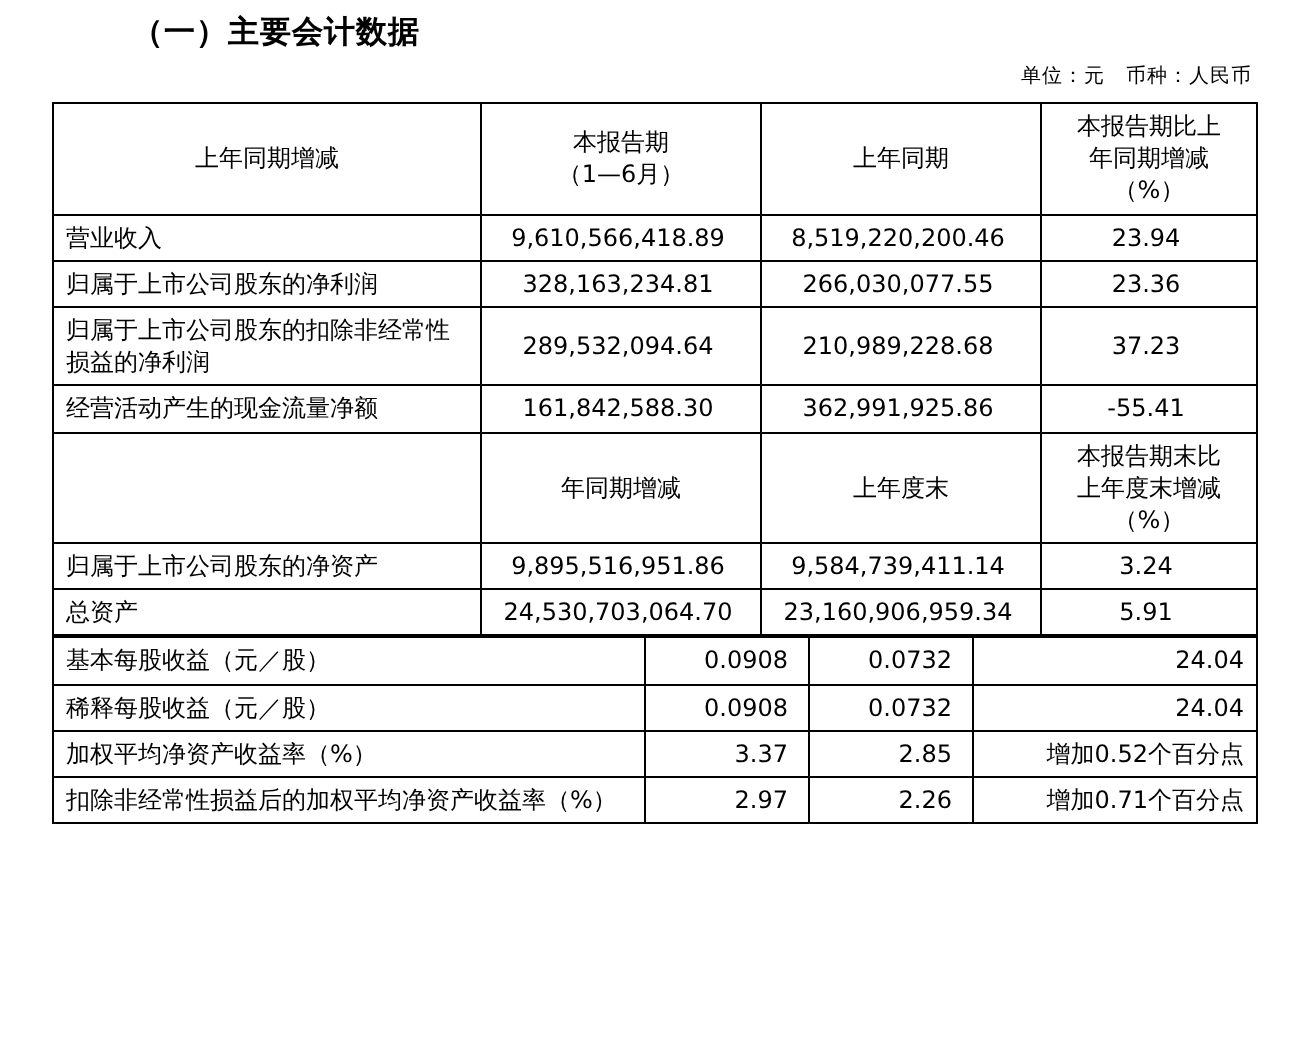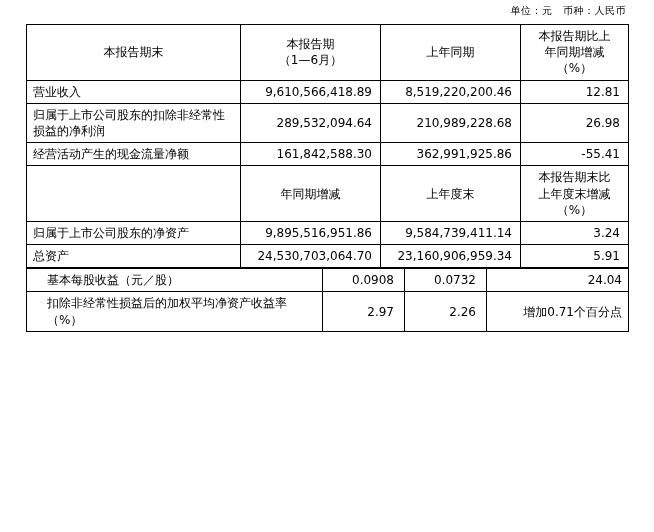--- a/index.html
+++ b/index.html
@@ -46,72 +46,79 @@
     font-size: 12px;
     vertical-align: middle;
     line-height: 1.35;
   }
   .hdr { text-align: center; }
   .hdr .l2 { display: block; }
   .t1 .col-label { width: 214px; }
   .t1 .col-a { width: 140px; }
   .t1 .col-b { width: 140px; }
   .t1 .col-c { width: 108px; }
-  .t1 td.num { text-align: right; padding-right: 8px; }
+  .t1 td.num { text-align: center; padding-right: 8px; }
   .t1 td.lbl { text-align: left; padding-left: 6px; }
   .t2 .col-label { width: 296px; }
   .t2 .col-a { width: 82px; }
   .t2 .col-b { width: 82px; }
   .t2 .col-c { width: 142px; }
   .t2 td.num { text-align: right; padding-right: 10px; }
-  .t2 td.lbl { text-align: left; padding-left: 20px; }
+  .t2 td.lbl { text-align: left; padding-left: 6px; }
   .t2 td.note { text-align: right; padding-right: 6px; }
   .tall { height: 40px; }
   .row-h { height: 21px; }
 </style>
 </head>
 <body>
 
 <div class="page">
 
+  <div class="section-title">（一）主要会计数据</div>
 
   <div class="unit-line">单位：元　币种：人民币</div>
 
   <table class="t1">
     <colgroup>
       <col class="col-label">
         <col class="col-a">
         <col class="col-b">
         <col class="col-c">
     </colgroup>
     <tbody>
       <tr>
-        <td class="hdr tall">本报告期末</td>
+        <td class="hdr tall">上年同期增减</td>
         <td class="hdr tall">
           <span class="l2">本报告期</span>
           <span class="l2">（1—6月）</span>
         </td>
         <td class="hdr tall">上年同期</td>
         <td class="hdr tall">
           <span class="l2">本报告期比上</span>
           <span class="l2">年同期增减</span>
           <span class="l2">（%）</span>
         </td>
       </tr>
       <tr class="row-h">
         <td class="lbl">营业收入</td>
         <td class="num">9,610,566,418.89</td>
         <td class="num">8,519,220,200.46</td>
-        <td class="num">12.81</td>
+        <td class="num">23.94</td>
+      </tr>
+      <tr class="row-h">
+        <td class="lbl">归属于上市公司股东的净利润</td>
+        <td class="num">328,163,234.81</td>
+        <td class="num">266,030,077.55</td>
+        <td class="num">23.36</td>
       </tr>
       <tr>
         <td class="lbl">归属于上市公司股东的扣除非经常性损益的净利润</td>
         <td class="num">289,532,094.64</td>
         <td class="num">210,989,228.68</td>
-        <td class="num">26.98</td>
+        <td class="num">37.23</td>
       </tr>
       <tr class="row-h">
         <td class="lbl">经营活动产生的现金流量净额</td>
         <td class="num">161,842,588.30</td>
         <td class="num">362,991,925.86</td>
         <td class="num">-55.41</td>
       </tr>
       <tr>
         <td class="hdr tall"></td>
         <td class="hdr tall">年同期增减</td>
@@ -146,20 +153,32 @@
         <col class="col-c">
     </colgroup>
     <tbody>
       <tr class="row-h">
         <td class="lbl">基本每股收益（元／股）</td>
         <td class="num">0.0908</td>
         <td class="num">0.0732</td>
         <td class="note">24.04</td>
       </tr>
       <tr class="row-h">
+        <td class="lbl">稀释每股收益（元／股）</td>
+        <td class="num">0.0908</td>
+        <td class="num">0.0732</td>
+        <td class="note">24.04</td>
+      </tr>
+      <tr class="row-h">
+        <td class="lbl">加权平均净资产收益率（%）</td>
+        <td class="num">3.37</td>
+        <td class="num">2.85</td>
+        <td class="note">增加0.52个百分点</td>
+      </tr>
+      <tr class="row-h">
         <td class="lbl">扣除非经常性损益后的加权平均净资产收益率（%）</td>
         <td class="num">2.97</td>
         <td class="num">2.26</td>
         <td class="note">增加0.71个百分点</td>
       </tr>
     </tbody>
   </table>
 
 </div>
 

